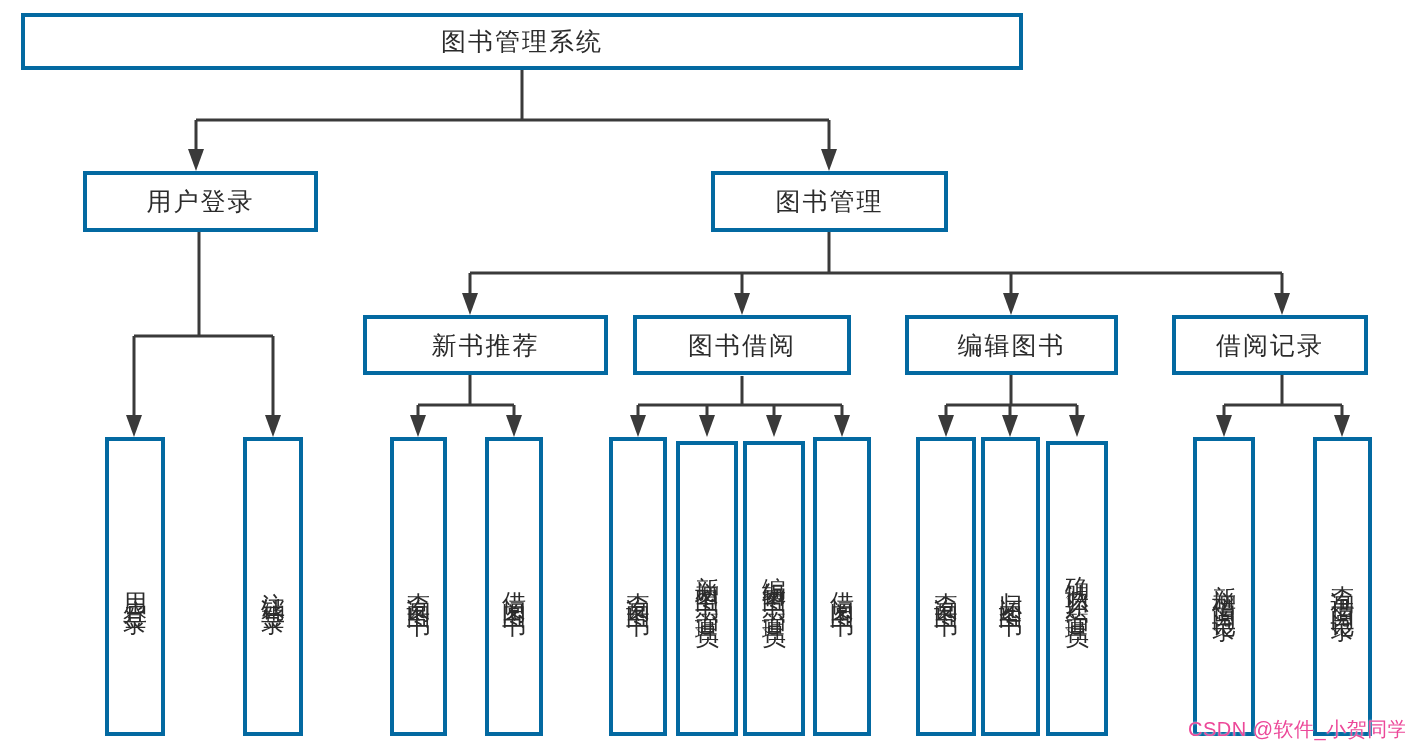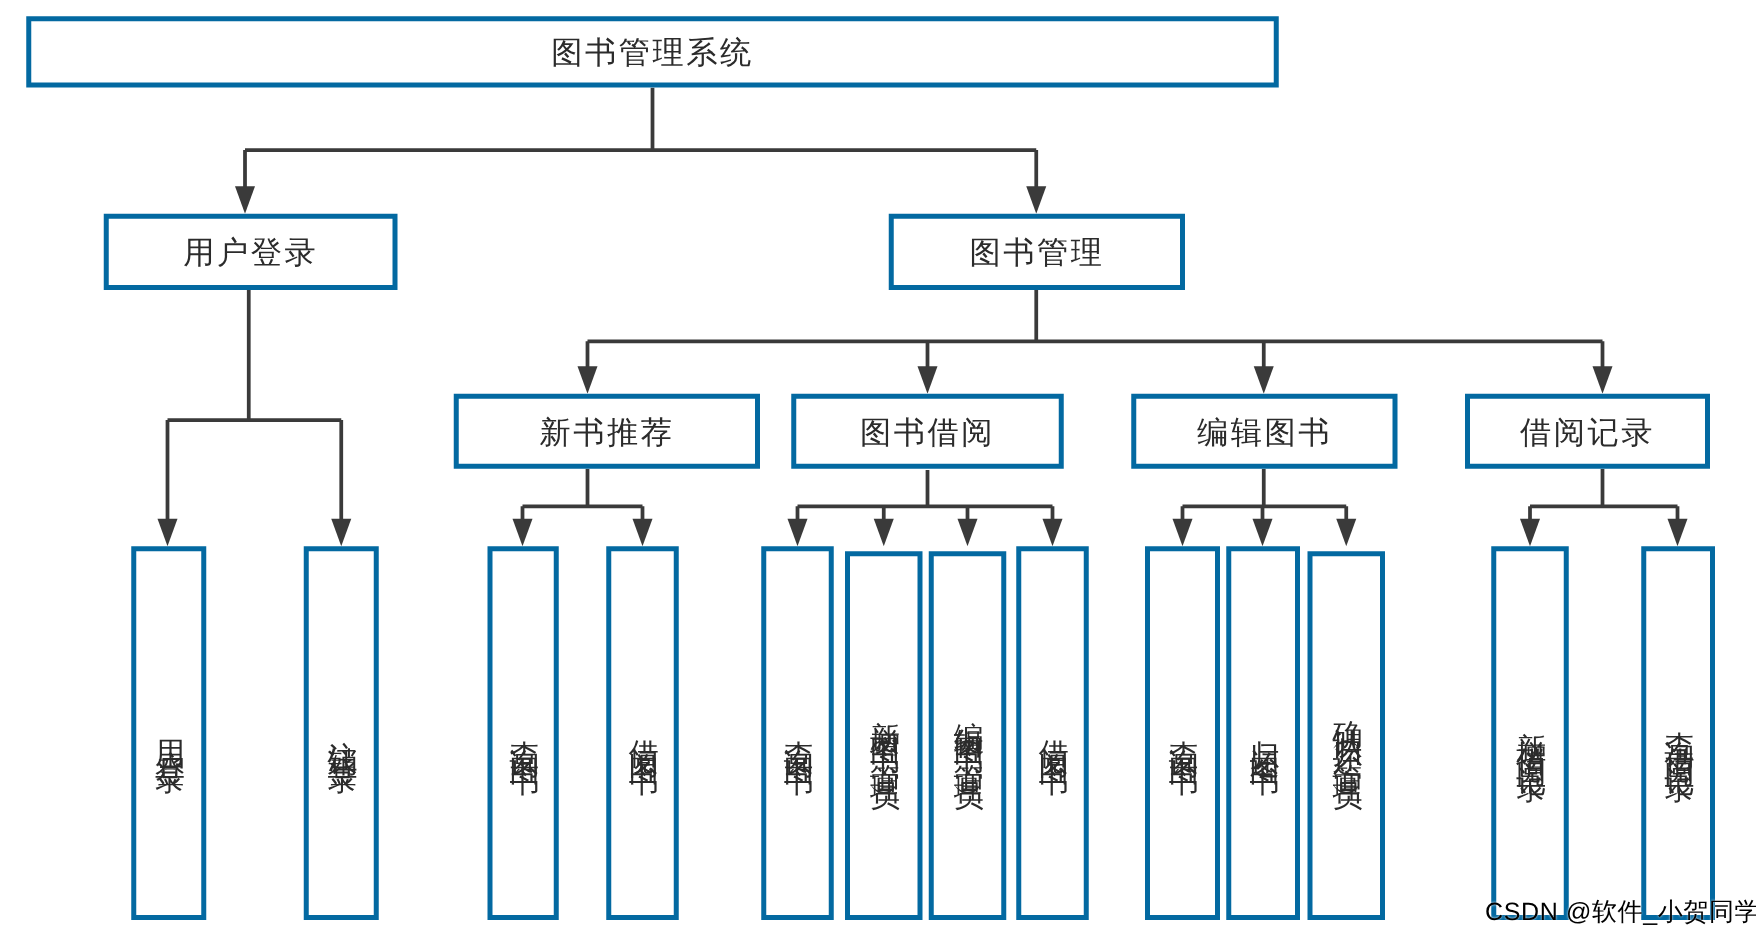--- a/index.html
+++ b/index.html
@@ -14,21 +14,21 @@
     color:#2b2b2b;
   }
   .hbox{font-size:25px;letter-spacing:2px;white-space:nowrap;}
   .vbox{font-size:24px;}
   .vbox .lbl{
     writing-mode:vertical-rl;text-orientation:mixed;
     letter-spacing:7px;line-height:1;white-space:nowrap;
   }
   .watermark{
     position:absolute;left:1188px;top:716px;width:206px;
-    font-size:20px;color:#000000;letter-spacing:0.5px;white-space:nowrap;
+    font-size:20px;color:#ec4899;letter-spacing:0.5px;white-space:nowrap;
     text-shadow:0 0 2px #ffffff;
   }
 </style>
 </head>
 <body>
 
 <div class="stage">
 
   <svg class="wires" viewBox="0 0 1405 747" fill="none" stroke="#3a3a3a" stroke-width="3">
 

